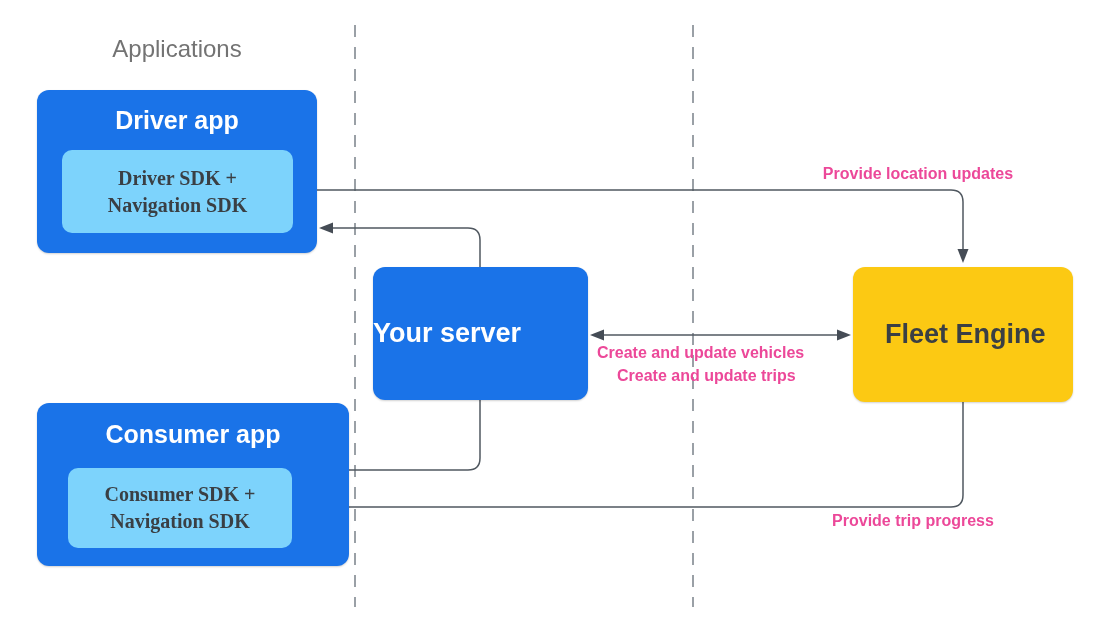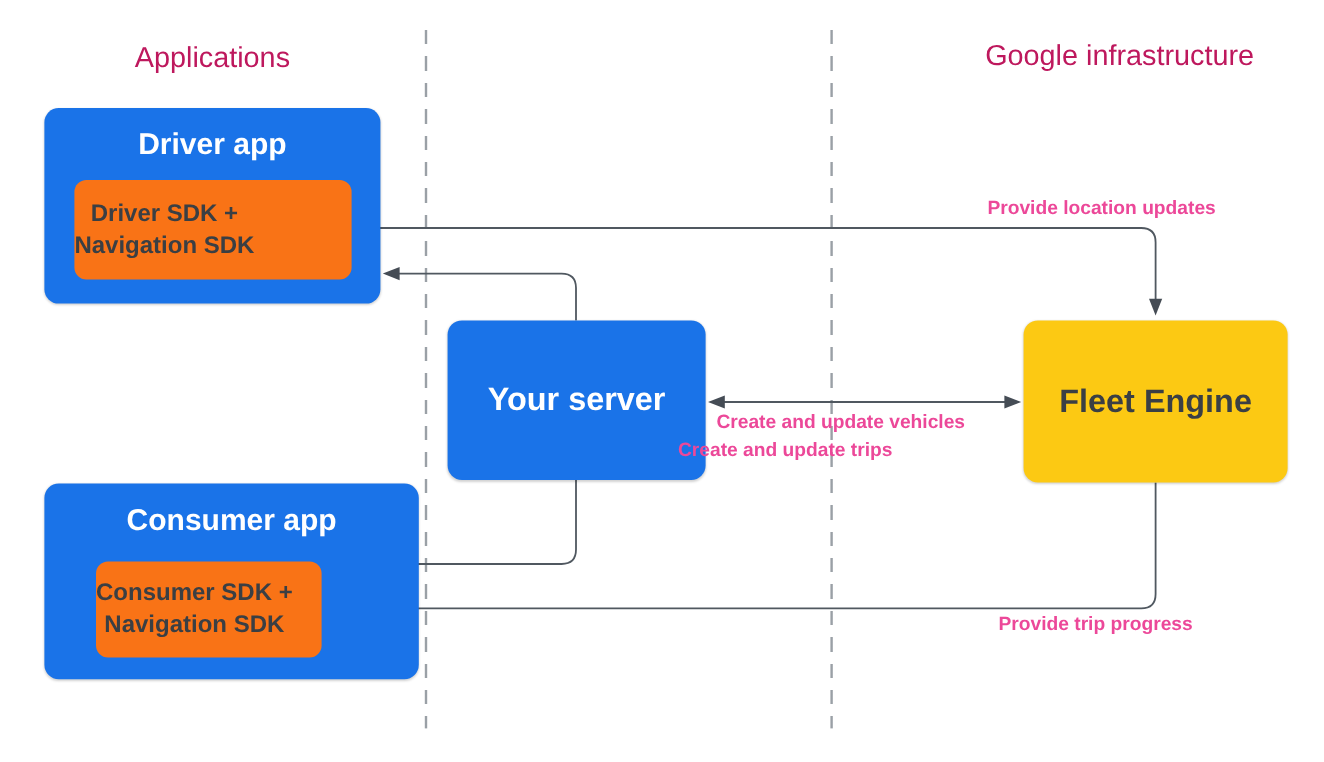--- a/index.html
+++ b/index.html
@@ -6,21 +6,21 @@
   #canvas{
     position:relative;
     width:1103px;height:635px;
     background:#ffffff;
     font-family:"Liberation Sans", sans-serif;
     overflow:hidden;
   }
   .col-header{
     position:absolute;
     font-size:24px;
-    color:#be185d;
+    color:#737373;
     text-align:center;
     white-space:nowrap;
   }
   .dashline{
     position:absolute;
     top:25px;
     width:2px;height:582px;
     background:repeating-linear-gradient(to bottom,#9aa0a6 0 12px,transparent 12px 22px);
   }
   .appbox{
@@ -30,57 +30,57 @@
     box-shadow:0 1px 2px rgba(0,0,0,0.18);
   }
   .appbox .app-title{
     position:absolute;left:0;right:0;
     display:flex;align-items:center;justify-content:center;
     color:#ffffff;font-weight:bold;font-size:25px;
     white-space:nowrap;
   }
   .sdkbox{
     position:absolute;
-    background:#f97316;
+    background:#7dd3fc;
     border-radius:10px;
-    display:flex;align-items:center;justify-content:flex-start;
+    display:flex;align-items:center;justify-content:center;
     text-align:center;
+    font-family:Liberation Serif, serif;
   }
   .sdk-label{
     font-weight:bold;font-size:20px;line-height:1.35;
     color:#3a3f44;white-space:pre-line;
   }
   .simplebox{
     position:absolute;
     border-radius:12px;
-    display:flex;align-items:center;justify-content:center;
+    display:flex;align-items:center;justify-content:flex-start;
     box-shadow:0 1px 2px rgba(0,0,0,0.18);
   }
   .simplebox .box-title{font-weight:bold;font-size:27px;white-space:nowrap;}
   #your-server{background:#1a73e8;}
   #your-server .box-title{color:#ffffff;}
   #fleet-engine{background:#fcc913;}
-  #fleet-engine .box-title{color:#3a3f44;}
+  #fleet-engine .box-title{color:#3a3f44;margin-left:32px;}
   .edge-label{
     position:absolute;
     font-size:16px;font-weight:bold;color:#ec4899;
     white-space:nowrap;
   }
   .edge-label.centered{text-align:center;}
   #edges-svg{position:absolute;left:0;top:0;pointer-events:none;}
   #edges-svg path{stroke:#505860;stroke-width:1.5;fill:none;}
   #edges-svg polygon{fill:#454c55;stroke:none;}
 </style>
 </head>
 <body>
 
 <div id="canvas">
 
   <div class="col-header" style="left:77px;top:35px;width:200px;">Applications</div>
-  <div class="col-header" style="left:803px;top:33px;width:260px;">Google infrastructure</div>
 
   <div class="dashline" style="left:354px;"></div>
   <div class="dashline" style="left:692px;"></div>
 
   <svg id="edges-svg" width="1103" height="635" viewBox="0 0 1103 635">
 
     <g>
       <path d="M293 190 H951 Q963 190 963 202 V250"></path>
       <polygon points="963,263 957.5,249 968.5,249"></polygon>
     </g>
@@ -110,34 +110,34 @@
   <div class="appbox" style="left:37px;top:90px;width:280px;height:163px;">
     <div class="app-title" style="top:0;height:60px;">Driver app</div>
     <div class="sdkbox" style="left:25px;top:60px;width:231px;height:83px;">
       <div class="sdk-label">Driver SDK +
 Navigation SDK</div>
     </div>
   </div>
 
   <div class="appbox" style="left:37px;top:403px;width:280px;height:163px;padding-left:32px;">
     <div class="app-title" style="top:0;height:63px;">Consumer app</div>
-    <div class="sdkbox" style="left:31px;top:65px;width:188px;height:80px;margin-left:12px;">
+    <div class="sdkbox" style="left:31px;top:65px;width:224px;height:80px;">
       <div class="sdk-label">Consumer SDK +
 Navigation SDK</div>
     </div>
   </div>
 
   <div id="your-server" class="simplebox" style="left:373px;top:267px;width:215px;height:133px;">
     <div class="box-title">Your server</div>
   </div>
 
   <div id="fleet-engine" class="simplebox" style="left:853px;top:267px;width:220px;height:135px;">
     <div class="box-title">Fleet Engine</div>
   </div>
 
   <div class="edge-label centered" style="left:768px;top:165px;width:300px;">Provide location updates</div>
 
   <div class="edge-label" style="left:597px;top:344px;">Create and update vehicles</div>
-  <div class="edge-label" style="left:565px;top:367px;">Create and update trips</div>
+  <div class="edge-label" style="left:617px;top:367px;">Create and update trips</div>
 
   <div class="edge-label centered" style="left:763px;top:512px;width:300px;">Provide trip progress</div>
 
 </div>
 
 </body></html>

